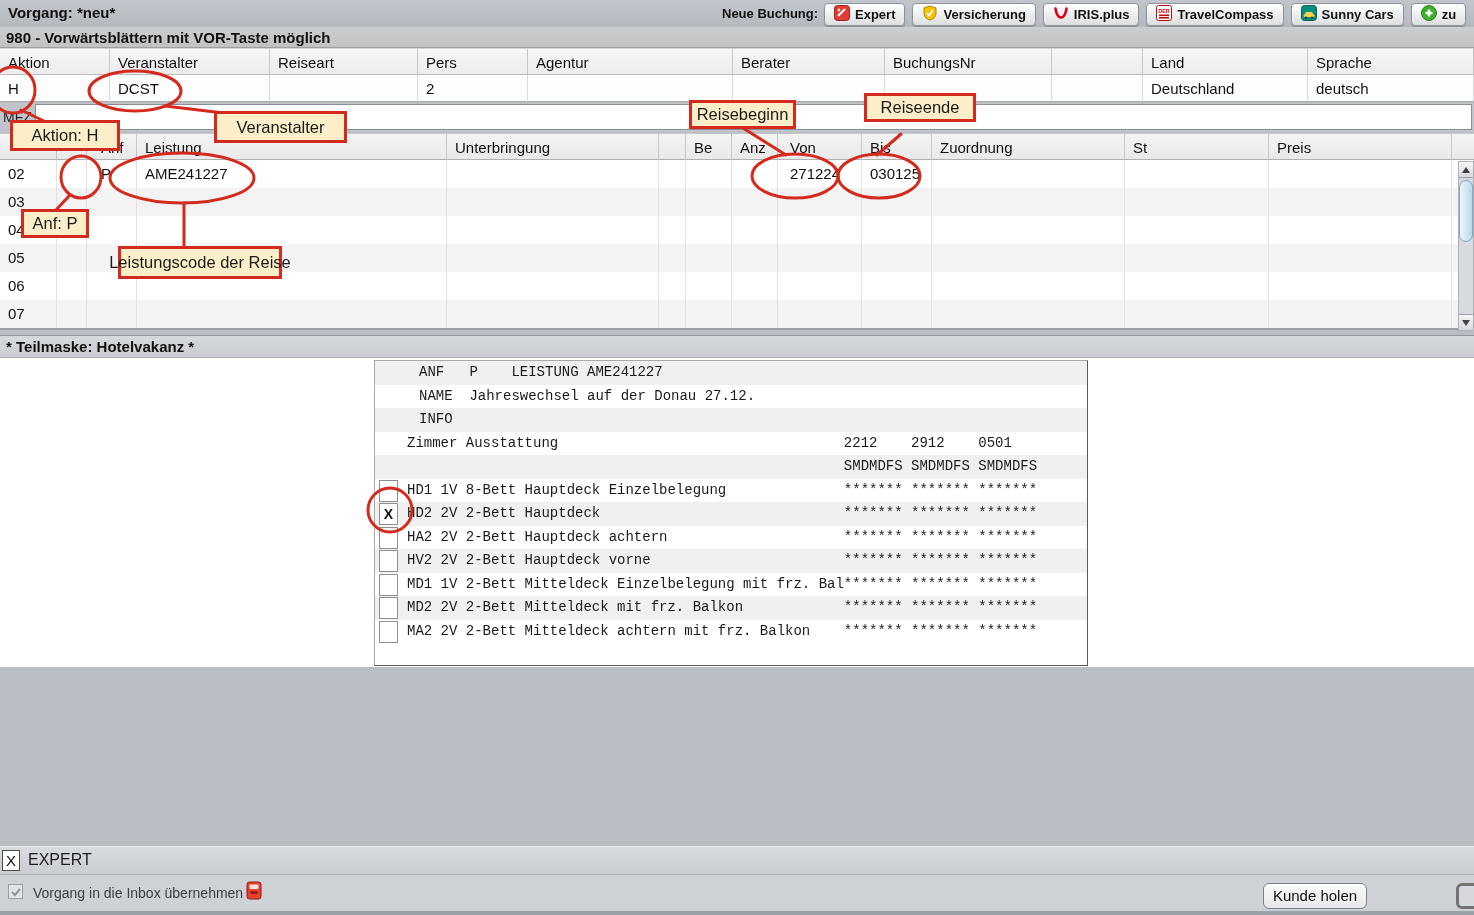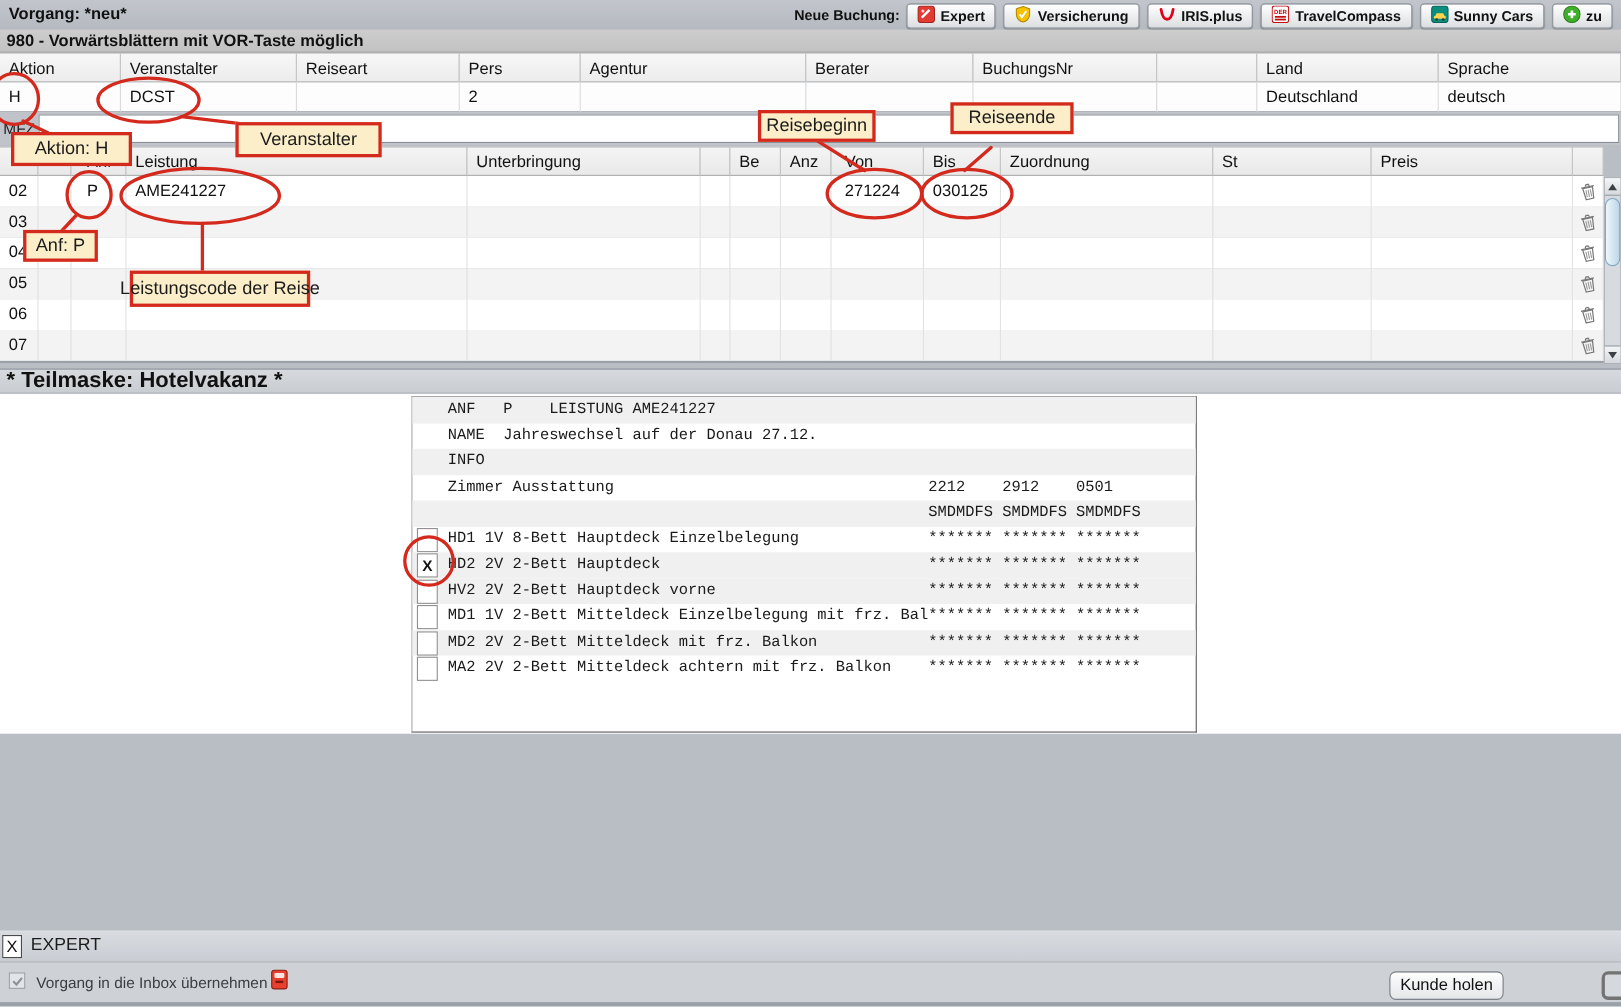--- a/index.html
+++ b/index.html
@@ -41,50 +41,50 @@
   .grid{left:0;top:133px;width:1474px;}
   .g-row{display:flex;width:1458px;}
   .gh{height:27px;line-height:27px;background:linear-gradient(#f4f4f4,#e9e9e9);
       border-right:1px solid #c6c6c6;border-bottom:1px solid #b0b0b0;border-top:1px solid #c8c8c8;
       font-size:15px;padding-left:8px;box-sizing:border-box;flex:none;overflow:hidden;white-space:nowrap;}
   .gc{height:28px;line-height:28px;border-right:1px solid #e2e2e2;font-size:15px;
       padding-left:8px;box-sizing:border-box;flex:none;overflow:hidden;white-space:nowrap;}
   .g-row.alt .gc{background:#f3f3f3;}
   .g-row.norm .gc{background:#ffffff;}
   .rows-wrap{border-bottom:2px solid #9aa0a8;}
-  .c-nr{width:35px}.c-m{width:30px}.c-anf{width:50px;padding-left:14px}.c-lei{width:310px}
+  .c-nr{width:57px}.c-m{width:30px}.c-anf{width:50px;padding-left:14px}.c-lei{width:310px}
   .c-unt{width:212px}.c-gap{width:27px}.c-be{width:46px}.c-anz{width:46px}
   .c-von{width:84px;padding-left:12px}.c-bis{width:70px}.c-zuo{width:193px}
   .c-st{width:144px}.c-preis{width:183px}
   .c-trash{width:28px;display:flex;align-items:center;justify-content:center;padding-left:0;}
   .c-trash svg{transform:rotate(-12deg);}
 
   
   .sbar{left:1458px;top:161px;width:16px;height:170px;background:#d7dade;border:1px solid #aeb2b8;box-sizing:border-box;}
   .sb-btn{position:absolute;left:0;width:14px;height:15px;background:linear-gradient(#f4f5f6,#d6d9dd);
           border-bottom:1px solid #9aa0a8;display:flex;align-items:center;justify-content:center;}
   .sb-btn.down{bottom:0;border-top:1px solid #9aa0a8;border-bottom:none;}
   .tri-up{width:0;height:0;border-left:4px solid transparent;border-right:4px solid transparent;border-bottom:6px solid #3c3f44;}
   .tri-down{width:0;height:0;border-left:4px solid transparent;border-right:4px solid transparent;border-top:6px solid #3c3f44;}
   .sb-thumb{position:absolute;left:0;top:18px;width:14px;height:62px;border-radius:7px;
             background:linear-gradient(90deg,#eef6fb,#bcd7e8);border:1px solid #7fa8c4;box-sizing:border-box;}
 
   
   .teilmaske{left:0;top:335px;width:1474px;height:23px;background:linear-gradient(#d6d9dd,#c9ccd1);
              border-top:1px solid #9196a0;border-bottom:1px solid #aab0b6;box-sizing:border-box;
-             font-size:20px;font-weight:bold;line-height:21px;padding-left:6px;}
+             font-size:15px;font-weight:bold;line-height:21px;padding-left:6px;}
   .white-area{left:0;top:358px;width:1474px;height:309px;background:#ffffff;}
 
   
   .panel{left:374px;top:360px;width:714px;height:306px;background:#fff;
          border:1px solid #a9a9a9;border-right:1px solid #5a5a5a;border-bottom:1px solid #5a5a5a;box-sizing:border-box;}
   .vk-line{position:relative;height:23.5px;line-height:23.5px;font-family:"Liberation Mono",monospace;
            font-size:14px;color:#1a1a1a;white-space:pre;}
   .vk-line.band{background:#f0f0f0;}
-  .vk-text{padding-left:32px;white-space:pre;}
+  .vk-text{padding-left:32px;white-space:pre;margin-left:12px;}
   .vk-label{display:inline-block;width:52ch;margin-left:32px;white-space:pre;overflow:hidden;vertical-align:top;}
   .vk-avail{white-space:pre;}
   .vk-box{position:absolute;left:4px;top:1px;width:17px;height:20px;background:#fff;
           border:1px solid #8f8f8f;text-align:center;line-height:20px;padding-left:0;
           font-family:"Liberation Sans",sans-serif;font-size:14px;font-weight:bold;color:#111;}
 
   
   .expertrow{left:0;top:846px;width:1474px;height:28px;background:linear-gradient(#d8dbe0,#c9cdd3);border-top:1px solid #e6e8ec;}
   .x-box{left:2px;top:3px;width:18px;height:21px;background:#fff;border:1px solid #4a4a4a;box-sizing:border-box;
          text-align:center;line-height:19px;font-size:15px;}
@@ -378,20 +378,21 @@
 
   <div class="abs panel">
     <div class="vk-line band"><span class="vk-text">ANF   P    LEISTUNG AME241227</span></div>
     <div class="vk-line"><span class="vk-text">NAME  Jahreswechsel auf der Donau 27.12.</span></div>
     <div class="vk-line band"><span class="vk-text">INFO</span></div>
     <div class="vk-line"><span class="vk-label">Zimmer Ausstattung</span><span class="vk-avail">2212    2912    0501</span></div>
     <div class="vk-line band"><span class="vk-label"></span><span class="vk-avail">SMDMDFS SMDMDFS SMDMDFS</span></div>
 
     <div class="vk-line"><span class="vk-box"></span><span class="vk-label">HD1 1V 8-Bett Hauptdeck Einzelbelegung</span><span class="vk-avail">******* ******* *******</span></div>
     <div class="vk-line band"><span class="vk-box">X</span><span class="vk-label">HD2 2V 2-Bett Hauptdeck</span><span class="vk-avail">******* ******* *******</span></div>
+    <div class="vk-line"><span class="vk-box"></span><span class="vk-label">HA2 2V 2-Bett Hauptdeck achtern</span><span class="vk-avail">******* ******* *******</span></div>
     <div class="vk-line band"><span class="vk-box"></span><span class="vk-label">HV2 2V 2-Bett Hauptdeck vorne</span><span class="vk-avail">******* ******* *******</span></div>
     <div class="vk-line"><span class="vk-box"></span><span class="vk-label">MD1 1V 2-Bett Mitteldeck Einzelbelegung mit frz. Bal</span><span class="vk-avail">******* ******* *******</span></div>
     <div class="vk-line band"><span class="vk-box"></span><span class="vk-label">MD2 2V 2-Bett Mitteldeck mit frz. Balkon</span><span class="vk-avail">******* ******* *******</span></div>
     <div class="vk-line"><span class="vk-box"></span><span class="vk-label">MA2 2V 2-Bett Mitteldeck achtern mit frz. Balkon</span><span class="vk-avail">******* ******* *******</span></div>
   </div>
 
   <div class="abs expertrow">
     <div class="abs x-box">X</div>
     <div class="abs expert-label">EXPERT</div>
   </div>

